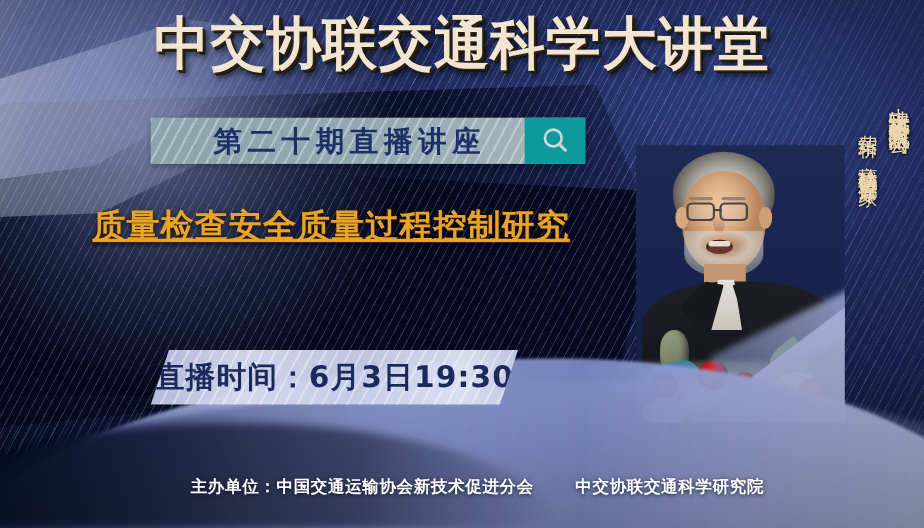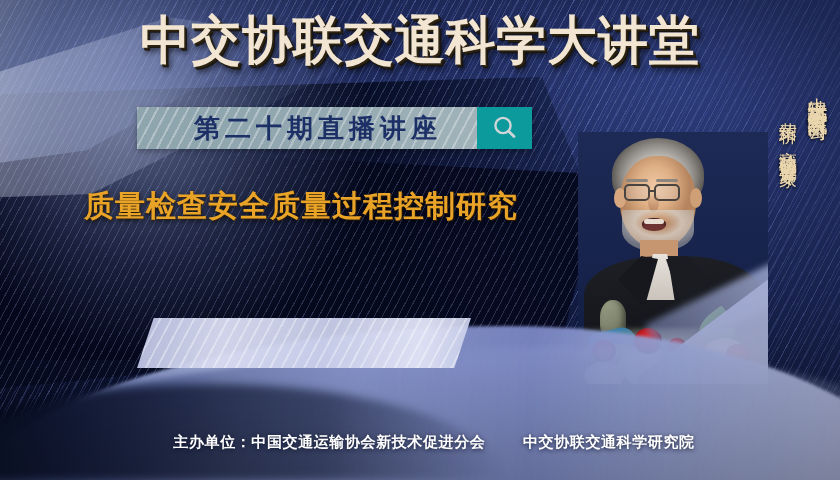--- a/index.html
+++ b/index.html
@@ -277,21 +277,21 @@
   .topic{
     position:absolute;left:6px;top:186px;width:590px;
     text-align:center;
     font-size:30px;line-height:1.33;
     font-weight:700;letter-spacing:.5px;
     color:#e9a427;
     font-family:"DejaVu Sans","Liberation Sans",sans-serif;
     text-shadow:0 2px 5px rgba(0,0,0,.75), 1px 1px 0 rgba(90,52,6,.7);
   }
   .topic .ln{display:block;white-space:nowrap;}
-  .topic .ln2{letter-spacing:1px;}
+  .topic .ln2{letter-spacing:1px;text-decoration:underline;}
 
   
   .time-badge{
     position:absolute;left:137px;top:318px;width:334px;height:50px;
     background:linear-gradient(102deg,
         rgba(186,192,225,.95) 0%,
         rgba(214,218,240,.97) 26%,
         rgba(200,205,233,.95) 56%,
         rgba(222,226,244,.97) 84%,
         rgba(198,203,232,.92) 100%);
@@ -416,20 +416,21 @@
       </svg>
     </div>
   </div>
 
   <div class="topic">
     <span class="ln ln2">质量检查安全质量过程控制研究</span>
   </div>
 
   <div class="time-badge">
     <div class="time-badge-stripes"></div>
+    <span class="time-text">直播时间：6月3日19:30</span>
   </div>
 
   <div class="vtext vtext-org">中铁大桥科学研究院有限公司</div>
   <div class="vtext vtext-person">黄绍桥  高栓试验研究首席专家</div>
 
   <div class="footer">
     <span>主办单位：中国交通运输协会新技术促进分会</span>
     <span class="gap"></span>
     <span>中交协联交通科学研究院</span>
   </div>

